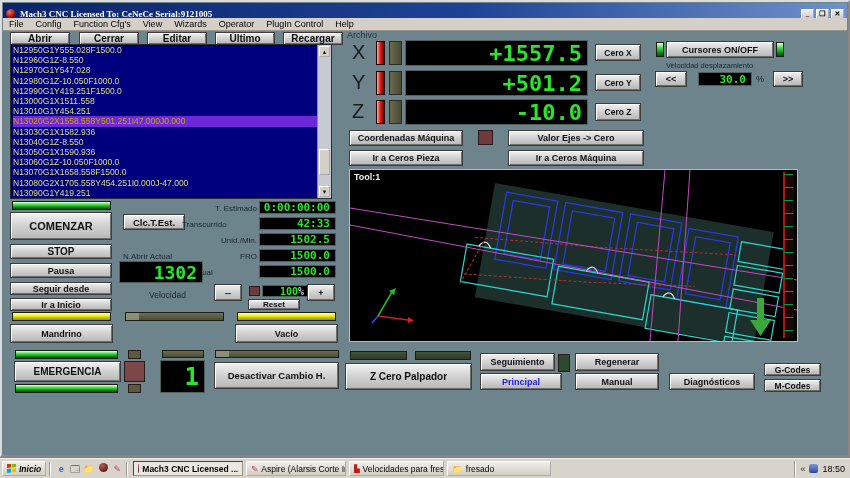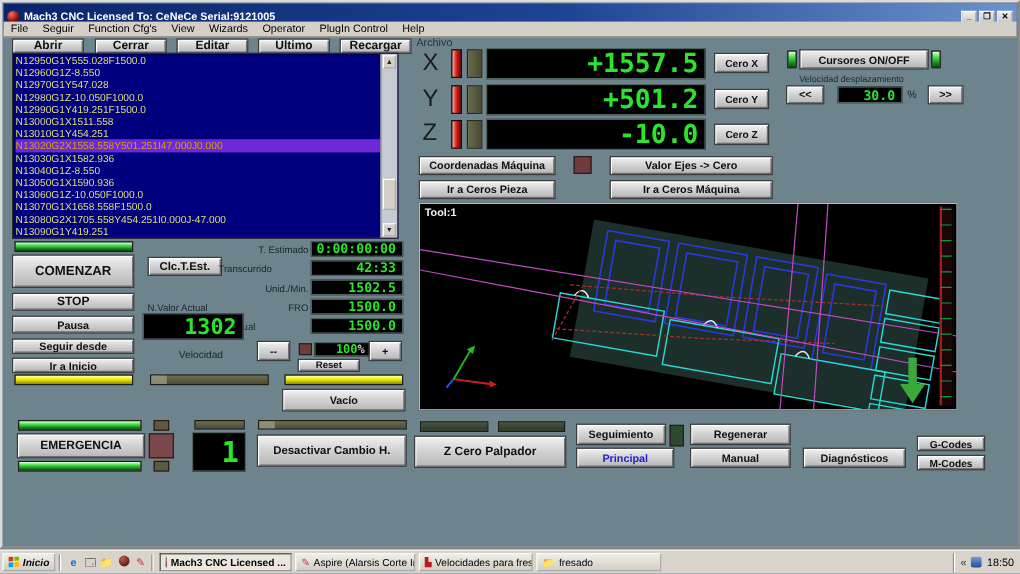--- a/index.html
+++ b/index.html
@@ -4,21 +4,21 @@
 <style>
   * { margin:0; padding:0; box-sizing:border-box; }
   html,body { width:850px; height:478px; }
   #screen { position:relative; width:850px; height:478px; background:#6e848c; overflow:hidden;
             font-family:"Liberation Sans", sans-serif; }
   
   #win { position:absolute; left:0; top:0; width:850px; height:457px; background:#6e848c;
          border:2px outset #dcdcdc; }
   #titlebar { position:absolute; left:1px; top:1px; right:1px; height:15px;
               background:linear-gradient(90deg,#0a246a,#1d4494 55%,#6d92cc);
-              display:flex; align-items:center; padding:11px 3px; }
+              display:flex; align-items:center; padding:11px 3px;font-family:Liberation Serif, serif; }
   #title-text { color:#fff; font-size:9px; font-weight:bold; margin-left:4px; white-space:nowrap; }
   .winbtn { width:13px; height:11px; margin-left:2px; background:linear-gradient(#efefef,#c8c8c8);
             border:1px outset #fff; font-size:7px; line-height:9px; text-align:center; color:#000; font-weight:bold;}
   #winbtns { margin-left:auto; display:flex; }
   #app-icon { width:10px; height:10px; border-radius:50%;
               background:radial-gradient(circle at 35% 30%, #ff6a5a, #8a0f0f 60%, #2a0404); }
   #menubar { position:absolute; left:1px; top:16px; right:1px; height:13px; background:#d4d0c8;
              display:flex; align-items:center; font-size:9px; color:#000; border-bottom:1px solid #9a968e;}
   #menubar span { padding:0 6px; }
   
@@ -76,21 +76,21 @@
       <span id="title-text">Mach3 CNC  Licensed To: CeNeCe Serial:9121005</span>
       <div id="winbtns">
         <div class="winbtn">_</div>
         <div class="winbtn">❐</div>
         <div class="winbtn">✕</div>
       </div>
     </div>
 
     <div id="menubar">
       <span>File</span>
-      <span>Seguir</span>
+      <span>Config</span>
       <span>Function Cfg's</span>
       <span>View</span>
       <span>Wizards</span>
       <span>Operator</span>
       <span>PlugIn Control</span>
       <span>Help</span>
     </div>
 
     <div class="b" style="left:8px;top:30px;width:60px;height:13px;font-size:10px">Abrir</div>
     <div class="b" style="left:77px;top:30px;width:60px;height:13px;font-size:10px">Cerrar</div>
@@ -224,38 +224,39 @@
     <div class="disp" style="left:257px;top:199px;width:77px;height:13px;font-size:11px">0:00:00:00</div>
     <span class="lbl" style="left:180px;top:218px;width:75px;text-align:left">Transcurrido</span>
     <div class="disp" style="left:257px;top:215px;width:77px;height:13px;font-size:11px">42:33</div>
     <span class="lbl" style="left:180px;top:234px;width:75px;text-align:right">Unid./Min.</span>
     <div class="disp" style="left:257px;top:231px;width:77px;height:13px;font-size:11px">1502.5</div>
     <span class="lbl" style="left:180px;top:250px;width:75px;text-align:right">FRO</span>
     <div class="disp" style="left:257px;top:247px;width:77px;height:13px;font-size:11px">1500.0</div>
     <span class="lbl" style="left:180px;top:266px;width:75px;text-align:left">V. Actual</span>
     <div class="disp" style="left:257px;top:263px;width:77px;height:13px;font-size:11px">1500.0</div>
 
-    <span class="lbl" style="left:121px;top:250px">N.Valor Actual</span>
+    <span class="lbl" style="left:121px;top:250px">N.Abrir Actual</span>
     <div class="disp" style="left:117px;top:259px;width:84px;height:22px;font-size:18px">1302</div>
 
     <span class="lbl" style="left:147px;top:288px;font-size:8.5px">Velocidad</span>
     <div class="b" style="left:212px;top:282px;width:28px;height:17px">--</div>
     <div class="sqled" style="left:247px;top:284px;width:11px;height:10px;background:#6e3c3c"></div>
     <div class="disp" style="left:260px;top:283px;width:48px;height:12px;font-size:10px">
       <span>100</span>
         <span style="color:#cfcfcf">%</span>
     </div>
     <div class="b" style="left:246px;top:297px;width:52px;height:11px;font-size:8px">Reset</div>
     <div class="b" style="left:305px;top:282px;width:28px;height:17px">+</div>
 
     <div class="ledbar led-yellow" style="left:10px;top:310px;width:99px;height:9px"></div>
     <div class="ledbar led-olive" style="left:123px;top:310px;width:99px;height:9px">
         <div class="tip"></div>
       </div>
     <div class="ledbar led-yellow" style="left:235px;top:310px;width:99px;height:9px"></div>
+    <div class="b" style="left:8px;top:322px;width:103px;height:19px">Mandrino</div>
     <div class="b" style="left:233px;top:322px;width:103px;height:19px">Vacío</div>
 
     <div class="ledbar led-green" style="left:13px;top:348px;width:103px;height:9px"></div>
     <div class="b" style="left:12px;top:359px;width:107px;height:21px;font-size:10px">EMERGENCIA</div>
     <div class="ledbar led-green" style="left:13px;top:382px;width:103px;height:9px"></div>
     <div class="sqled" style="left:126px;top:348px;width:13px;height:9px;background:#5a5a3e"></div>
     <div class="sqled" style="left:122px;top:359px;width:21px;height:21px;background:#7a4848"></div>
     <div class="sqled" style="left:126px;top:382px;width:13px;height:9px;background:#5a5a3e"></div>
     <div class="ledbar led-olive" style="left:160px;top:348px;width:42px;height:8px"></div>
     <div class="disp" style="left:158px;top:358px;width:45px;height:33px;font-size:24px">1</div>

